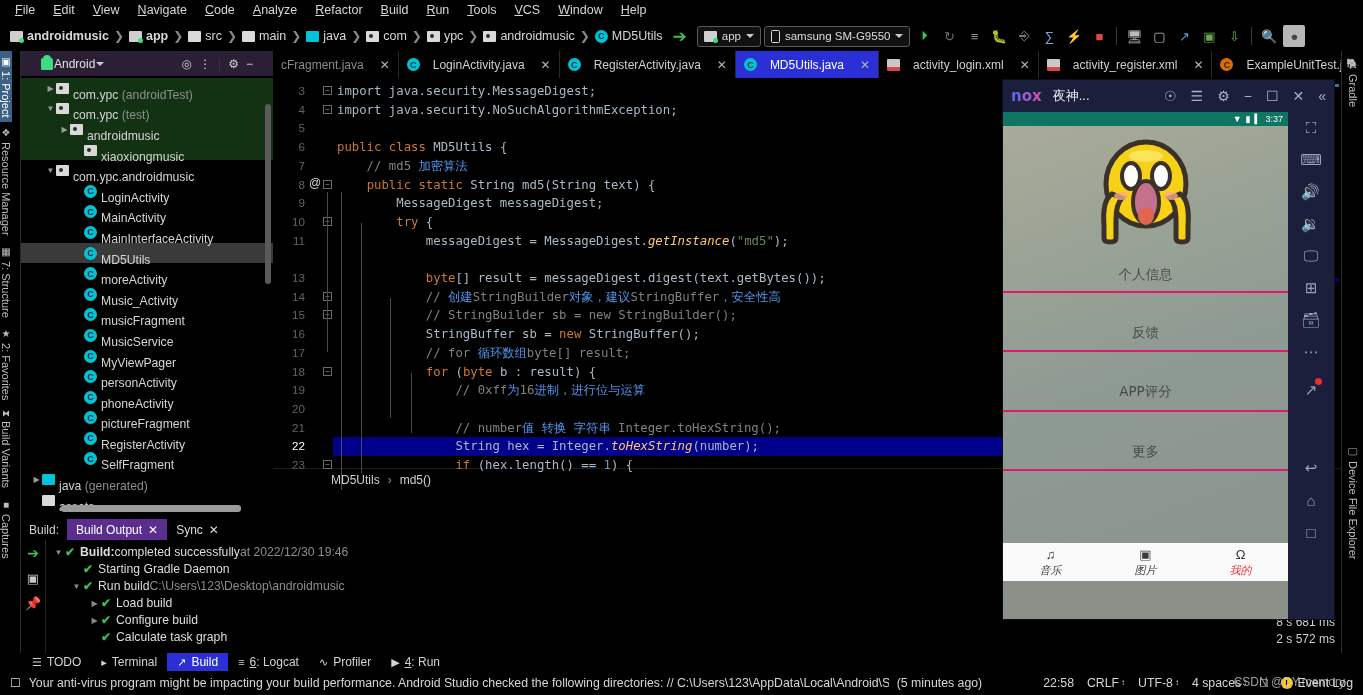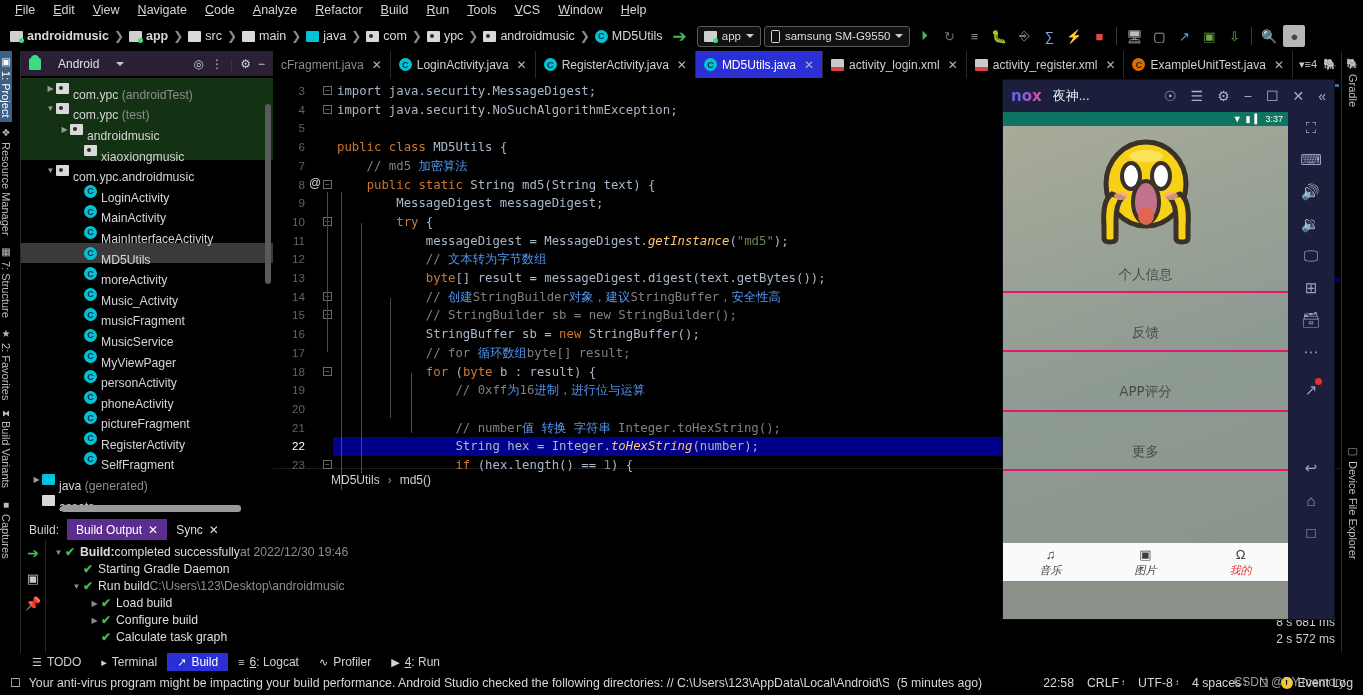--- a/index.html
+++ b/index.html
@@ -52,40 +52,40 @@
   .rail-item u { text-decoration:underline; }
   .rail-ico { font-size:10px; }
 
   
   .rrail { position:absolute;right:0;top:51px;width:22px;height:612px;background:#000;
     border-left:1px solid #2b2b2b; display:flex; flex-direction:column; align-items:center;}
   .rrail .rail-item { writing-mode:vertical-rl; }
 
   
   .project { position:absolute; left:21px; top:51px; width:252px; height:462px; background:#000; }
-  .proj-head { height:25px; background:#2b1f35; display:flex; align-items:center; padding:0 8px; gap:17px;}
+  .proj-head { height:25px; background:#2b1f35; display:flex; align-items:center; padding:0 20px; gap:1px;}
   .proj-head .title { color:#e0e0e0; font-size:12px; }
   .droid { width:12px;height:12px;background:#3ddc84;border-radius:2px 2px 1px 1px; position:relative;}
   .droid::before{content:"";position:absolute;top:-3px;left:2px;width:8px;height:4px;background:#3ddc84;border-radius:4px 4px 0 0;}
   .ph-icons { margin-left:auto; display:flex; align-items:center; gap:7px; color:#d0d0d0; font-size:12px;}
   .tree { position:relative; height:437px; overflow:hidden; background:#000; padding-top:2px;}
   .trow { height:20.6px; display:flex; align-items:center; font-size:12.2px; color:#d4d4d4; white-space:nowrap;}
   .trow.hl-green { background:#123213; }
   .trow.selected { background:#3a3a3a; }
   .tri { width:11px; text-align:center; color:#9a9a9a; font-size:8px; }
   .tri.blank { color:transparent; }
   .tlabel { margin-left:4px;margin-top:13px; }
   .muted { color:#8d8d8d; }
   .scrollv { position:absolute; right:2px; top:28px; width:6px; height:180px; background:#5a5a5a; border-radius:3px;}
   .hscroll { position:absolute; left:40px; bottom:1px; height:7px; width:180px; background:#9a9a9a; border-radius:3px;}
 
   
   .editor { position:absolute; left:273px; top:51px; width:1068px; height:462px; background:#000; }
   .tabs { height:27px; background:#000; display:flex; align-items:stretch; overflow:hidden;}
-  .tab { display:flex; align-items:center; gap:5px; padding:0 8px; font-size:12px; color:#cfcfcf;
+  .tab { display:flex; align-items:center; gap:13px; padding:0 8px; font-size:12px; color:#cfcfcf;
     border-right:1px solid #2a2a2a; white-space:nowrap; }
   .tab.active { background:#2a2fd6; color:#fff; }
   .tab .x { color:#b6b6b6; font-size:12px; margin-left:3px;}
   .tab.cut { color:#8a8a8a; }
   .tabs-end { margin-left:auto; display:flex; align-items:center; gap:6px; padding:0 6px; font-size:11px; color:#c9c9c9;}
 
   .code-wrap { position:relative; height:412px; background:#000; overflow:hidden; }
   .code-line { position:relative; height:18.7px; line-height:18.7px; font-family:"DejaVu Sans Mono", monospace; font-size:12.3px; white-space:pre; }
   .ln { position:absolute; left:0; width:32px; text-align:right; color:#5f6366; font-size:11.6px; font-family:"Liberation Sans",sans-serif;}
   .ln.cur { color:#ffffff; }
@@ -510,21 +510,20 @@
         </div>
     <div class="code-line" style="position: absolute; top: 4px; left: 0px; width: 100%;"><span class="ln">3</span><span class="code-txt">import java.security.MessageDigest;</span></div>
         <div class="code-line" style="position: absolute; top: 22.7px; left: 0px; width: 100%;"><span class="ln">4</span><span class="code-txt">import java.security.NoSuchAlgorithmException;</span></div>
         <div class="code-line" style="position: absolute; top: 41.4px; left: 0px; width: 100%;"><span class="ln">5</span><span class="code-txt"></span></div>
         <div class="code-line" style="position: absolute; top: 60.1px; left: 0px; width: 100%;"><span class="ln">6</span><span class="code-txt"><span class="k">public</span> <span class="k">class</span> MD5Utils {</span></div>
         <div class="code-line" style="position: absolute; top: 78.8px; left: 0px; width: 100%;"><span class="ln">7</span><span class="code-txt"><span class="cmt">    // md5 <span class="zh">加密算法</span></span></span></div>
         <div class="code-line" style="position: absolute; top: 97.5px; left: 0px; width: 100%;"><span class="ln">8</span><span class="code-txt">    <span class="k">public</span> <span class="k">static</span> String md5(String text) {</span></div>
         <div class="code-line" style="position: absolute; top: 116.2px; left: 0px; width: 100%;"><span class="ln">9</span><span class="code-txt">        MessageDigest messageDigest;</span></div>
         <div class="code-line" style="position: absolute; top: 134.9px; left: 0px; width: 100%;"><span class="ln">10</span><span class="code-txt">        <span class="k">try</span> {</span></div>
         <div class="code-line" style="position: absolute; top: 153.6px; left: 0px; width: 100%;"><span class="ln">11</span><span class="code-txt">            messageDigest = MessageDigest.<span class="fn it">getInstance</span>(<span class="cn">"md5"</span>);</span></div>
-        <div class="code-line" style="position: absolute; top: 172.3px; left: 0px; width: 100%;"><span class="ln">12</span><span class="code-txt"><span class="cmt">            // <span class="zh">文本转为字节数组</span></span></span></div>
         <div class="code-line" style="position: absolute; top: 191px; left: 0px; width: 100%;"><span class="ln">13</span><span class="code-txt">            <span class="k">byte</span>[] result = messageDigest.digest(text.getBytes());</span></div>
         <div class="code-line" style="position: absolute; top: 209.7px; left: 0px; width: 100%;"><span class="ln">14</span><span class="code-txt"><span class="cmt">            // <span class="zh">创建</span>StringBuilder<span class="zh">对象，建议</span>StringBuffer<span class="zh">，安全性高</span></span></span></div>
         <div class="code-line" style="position: absolute; top: 228.4px; left: 0px; width: 100%;"><span class="ln">15</span><span class="code-txt"><span class="cmt">            // StringBuilder sb = new StringBuilder();</span></span></div>
         <div class="code-line" style="position: absolute; top: 247.1px; left: 0px; width: 100%;"><span class="ln">16</span><span class="code-txt">            StringBuffer sb = <span class="k">new</span> StringBuffer();</span></div>
         <div class="code-line" style="position: absolute; top: 265.8px; left: 0px; width: 100%;"><span class="ln">17</span><span class="code-txt"><span class="cmt">            // for <span class="zh">循环数组</span>byte[] result;</span></span></div>
         <div class="code-line" style="position: absolute; top: 284.5px; left: 0px; width: 100%;"><span class="ln">18</span><span class="code-txt">            <span class="k">for</span> (<span class="k">byte</span> b : result) {</span></div>
         <div class="code-line" style="position: absolute; top: 303.2px; left: 0px; width: 100%;"><span class="ln">19</span><span class="code-txt"><span class="cmt">                // 0xff<span class="zh">为</span>16<span class="zh">进制，进行位与运算</span></span></span></div>
         <div class="code-line" style="position: absolute; top: 321.9px; left: 0px; width: 100%;"><span class="ln">20</span></div>
         <div class="code-line" style="position: absolute; top: 340.6px; left: 0px; width: 100%;"><span class="ln">21</span><span class="code-txt"><span class="cmt">                // number<span class="zh">值</span> <span class="zh">转换</span> <span class="zh">字符串</span> Integer.toHexString();</span></span></div>
         <div class="hl-row" style="top: 359.3px;"></div>

